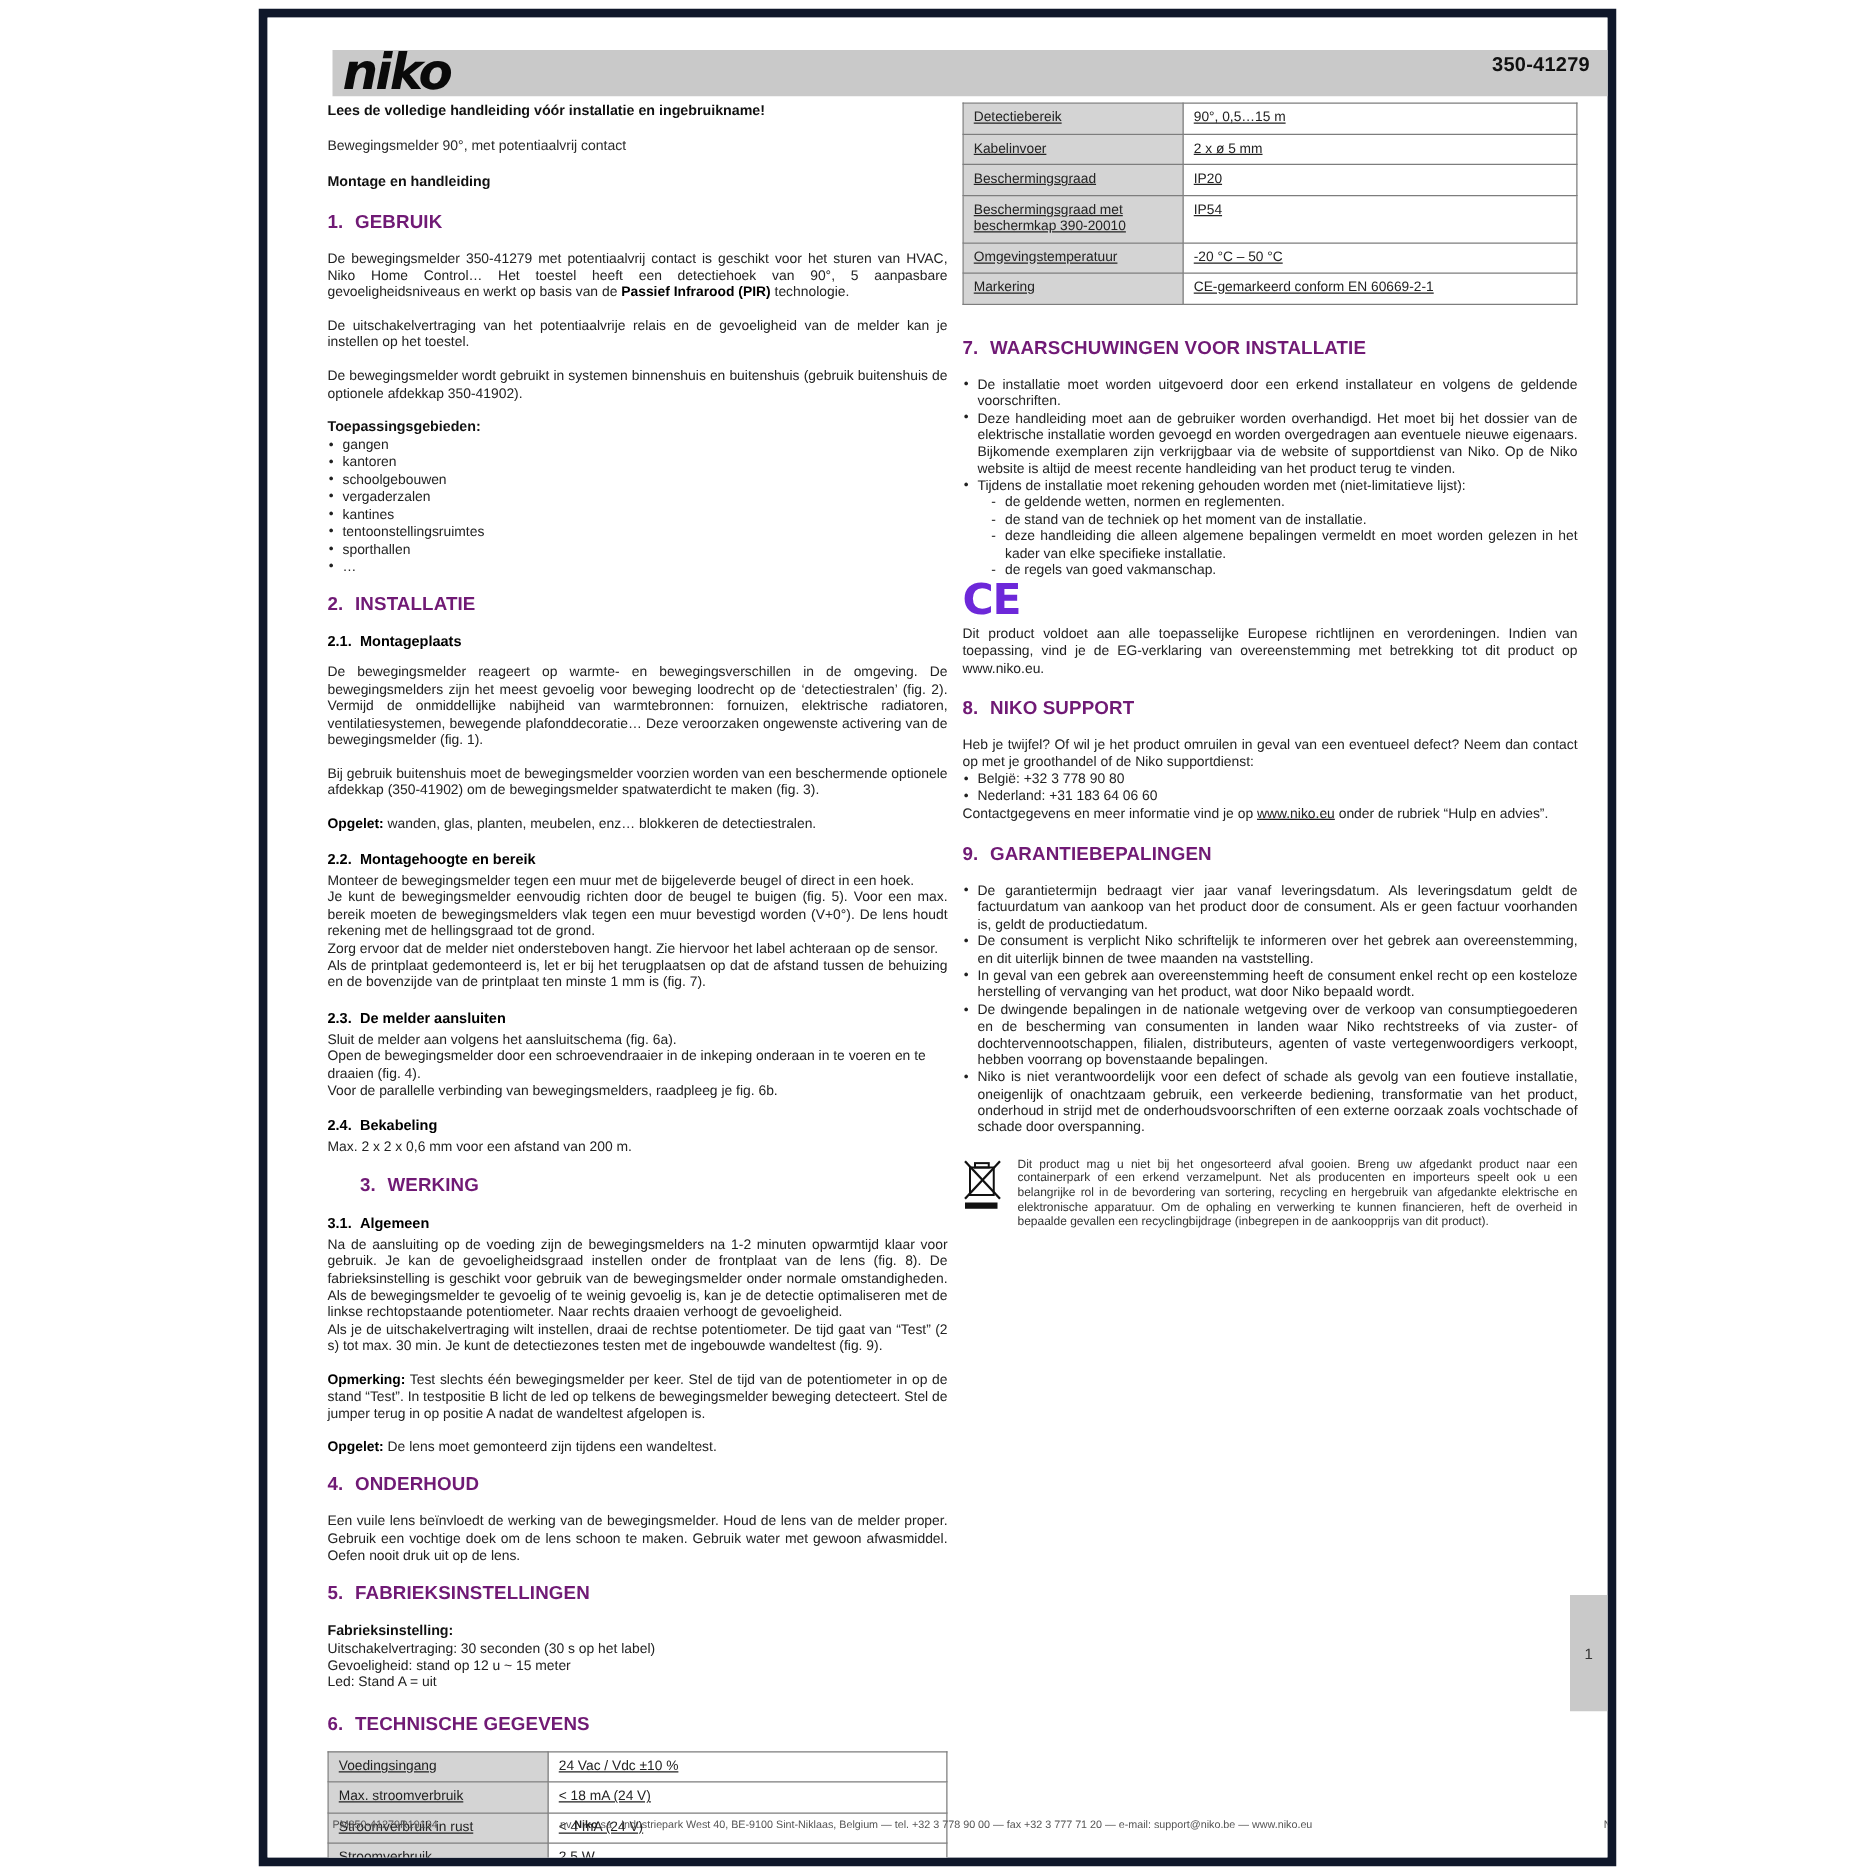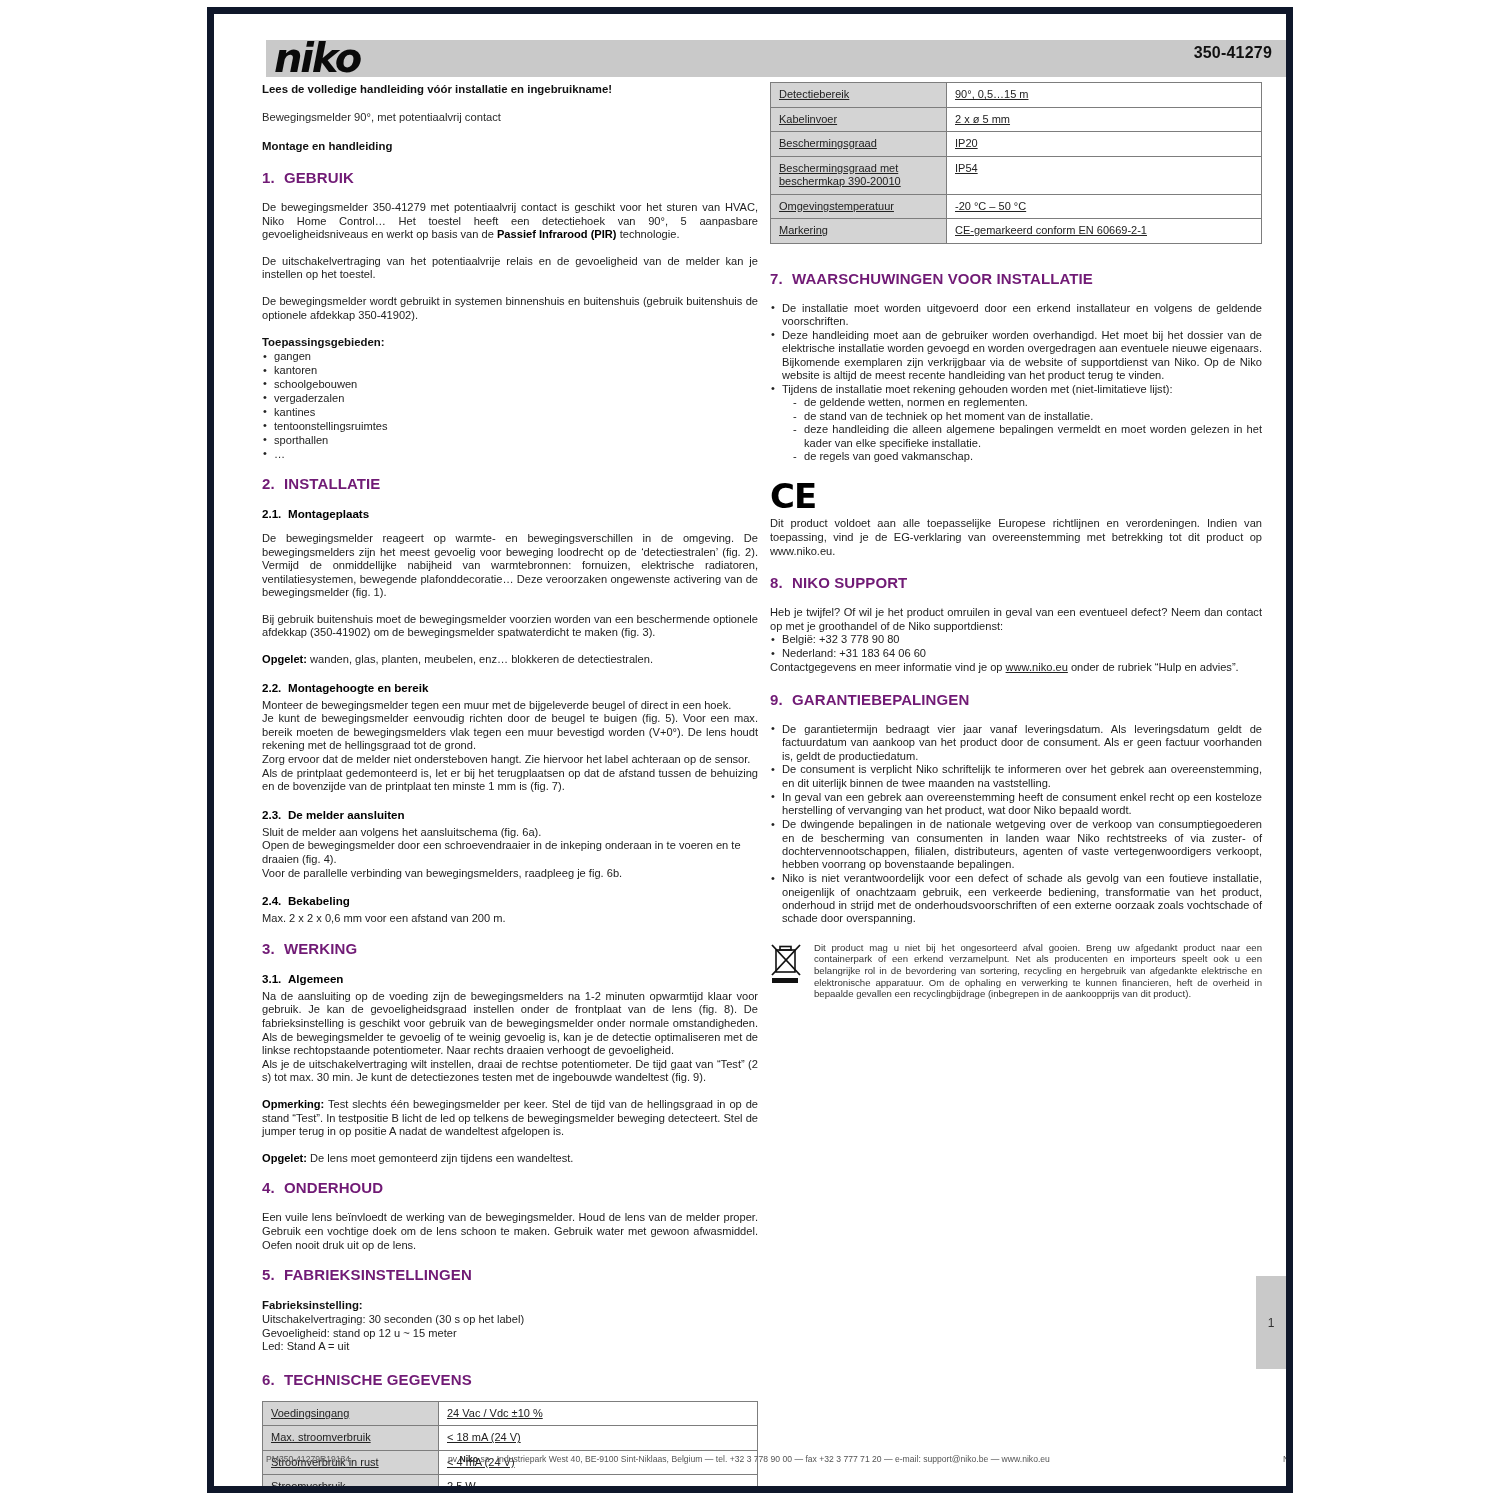--- a/index.html
+++ b/index.html
@@ -152,23 +152,23 @@
     width: 176px;
     background: #d4d4d4;
   }
   table.spec td.v { background: #ffffff; }
   
   .ce {
     font-family: "DejaVu Sans", sans-serif;
     font-size: 34px;
     font-weight: bold;
     line-height: 30px;
-    color: #000000;
+    color: #6d28d9;
     letter-spacing: -1px;
-    margin: 18px 0 6px 0;
+    margin: 2px 0 6px 0;
   }
   
   .weee {
     display: flex;
     gap: 10px;
     margin-top: 16px;
     align-items: flex-start;
   }
   .weee-icon { flex: 0 0 34px; padding-top: 2px; }
   .weee-text {
@@ -269,32 +269,32 @@
       </h3>
       <p class="body nojust tight">Sluit de melder aan volgens het aansluitschema (fig. 6a).</p>
       <p class="body nojust tight">Open de bewegingsmelder door een schroevendraaier in de inkeping onderaan in te voeren en te draaien (fig. 4).</p>
       <p class="body nojust">Voor de parallelle verbinding van bewegingsmelders, raadpleeg je fig. 6b.</p>
 
       <h3 class="sub" style="margin-top:14px;">
         <span class="num">2.4.</span><span>Bekabeling</span>
       </h3>
       <p class="body nojust">Max. 2 x 2 x 0,6 mm voor een afstand van 200 m.</p>
 
-      <h2 class="sec" style="margin-top:14px;">
+      <h2 class="sec" style="margin-top:14px;margin-left:26px;">
         <span class="num">3.</span><span>WERKING</span>
       </h2>
 
       <h3 class="sub">
         <span class="num">3.1.</span><span>Algemeen</span>
       </h3>
       <p class="body tight">Na de aansluiting op de voeding zijn de bewegingsmelders na 1-2 minuten opwarmtijd klaar voor gebruik. Je kan de gevoeligheidsgraad instellen onder de frontplaat van de lens (fig. 8). De fabrieksinstelling is geschikt voor gebruik van de bewegingsmelder onder normale omstandigheden. Als de bewegingsmelder te gevoelig of te weinig gevoelig is, kan je de detectie optimaliseren met de linkse rechtopstaande potentiometer. Naar rechts draaien verhoogt de gevoeligheid.</p>
       <p class="body">Als je de uitschakelvertraging wilt instellen, draai de rechtse potentiometer. De tijd gaat van “Test” (2 s) tot max. 30 min. Je kunt de detectiezones testen met de ingebouwde wandeltest (fig. 9).</p>
 
       <p class="body">
-        <span class="b">Opmerking:</span><span> Test slechts één bewegingsmelder per keer. Stel de tijd van de hellingsgraad in op de stand “Test”. In testpositie B licht de led op telkens de bewegingsmelder beweging detecteert. Stel de jumper terug in op positie A nadat de wandeltest afgelopen is.</span>
+        <span class="b">Opmerking:</span><span> Test slechts één bewegingsmelder per keer. Stel de tijd van de potentiometer in op de stand “Test”. In testpositie B licht de led op telkens de bewegingsmelder beweging detecteert. Stel de jumper terug in op positie A nadat de wandeltest afgelopen is.</span>
       </p>
       <p class="body">
         <span class="b">Opgelet:</span><span> De lens moet gemonteerd zijn tijdens een wandeltest.</span>
       </p>
 
       <h2 class="sec" style="margin-top:14px;">
         <span class="num">4.</span><span>ONDERHOUD</span>
       </h2>
       <p class="body">Een vuile lens beïnvloedt de werking van de bewegingsmelder. Houd de lens van de melder proper. Gebruik een vochtige doek om de lens schoon te maken. Gebruik water met gewoon afwasmiddel. Oefen nooit druk uit op de lens.</p>
 

